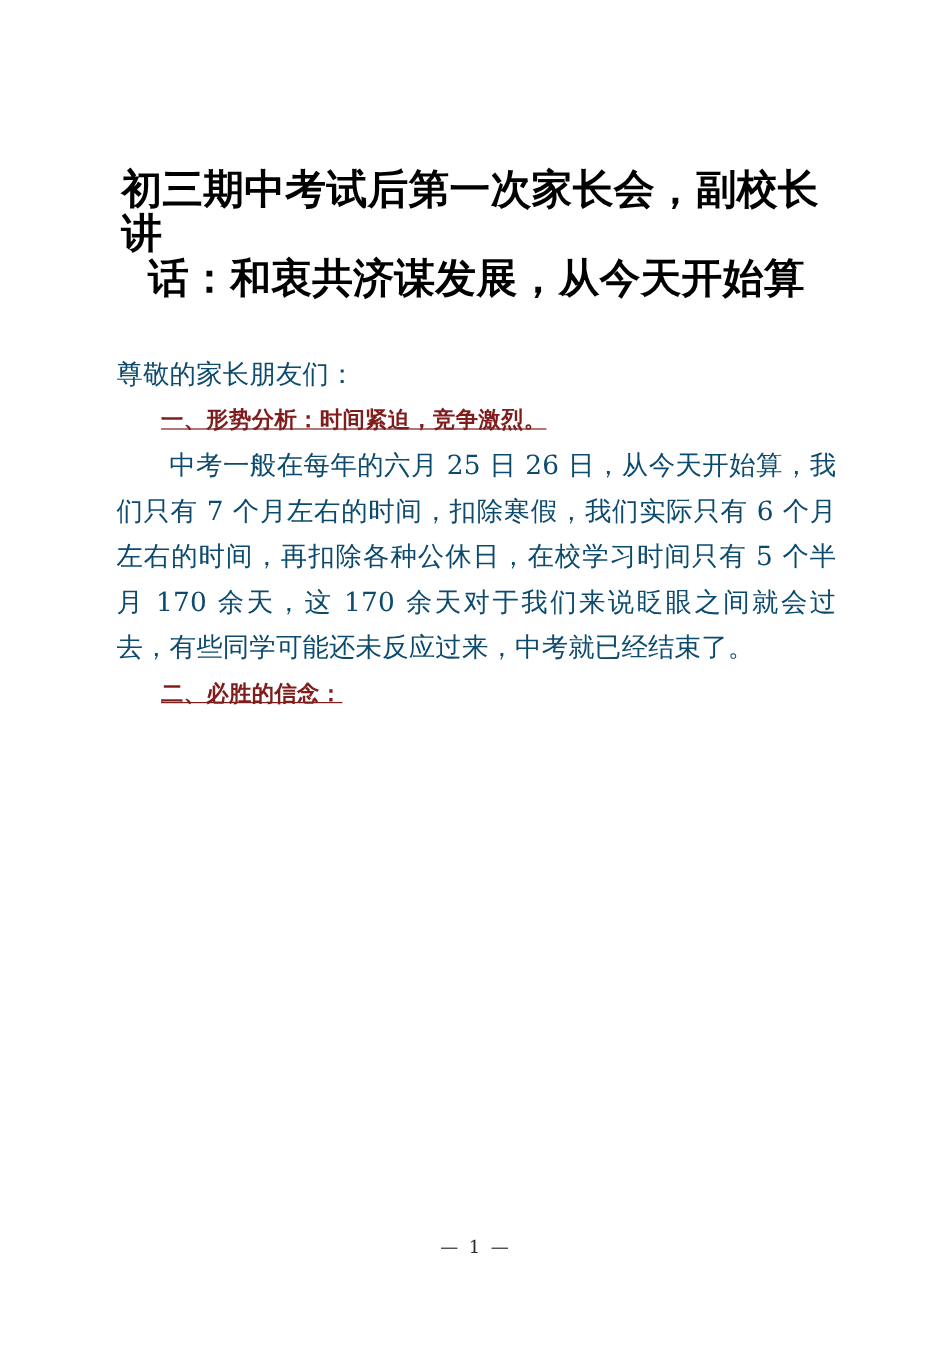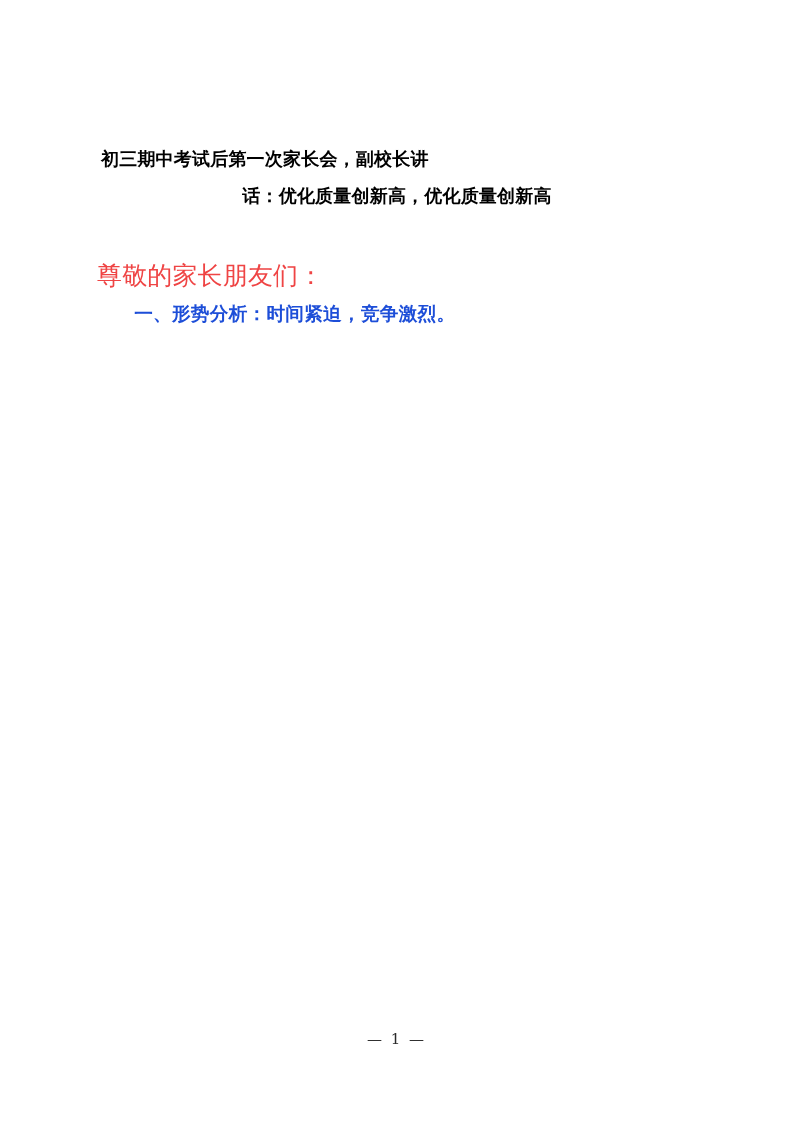--- a/index.html
+++ b/index.html
@@ -28,54 +28,55 @@
     position: absolute;
     left: 97px;
     top: 140px;
     width: 600px;
   }
 
   
   .doc-title {
     font-family: "DejaVu Sans", "Liberation Sans", sans-serif;
     font-weight: 700;
-    font-size: 18px;
+    font-size: 34px;
     line-height: 37px;
     text-align: center;
     letter-spacing: 0.2px;
     color: #000000;
     margin: 0 0 0 0;
     padding: 0 4px;
   }
   .doc-title .t-line1 { display: block; text-align: left; }
   .doc-title .t-line2 { display: block; text-align: center; }
 
   
   .body-block {
     margin-top: 43px;
   }
   p.para {
     margin: 0;
-    font-size: 25px;
+    font-size: 22px;
     line-height: 38px;
     text-align: justify;
     text-justify: inter-ideograph;
     text-align-last: left;
     letter-spacing: 0.15px;
-    color: #ef4444;
+    color: #0c4a6e;
   }
   p.indent   { text-indent: 2em; }
   p.noindent { text-indent: 0; }
   p.heading {
     text-indent: 2em;
     font-family: "DejaVu Sans", "Liberation Sans", sans-serif;
     font-weight: 700;
     font-size: 18.6px;
-    color: #1d4ed8;
+    color: #7f1d1d;
     letter-spacing: 0.3px;
+    text-decoration: underline;
   }
 
   
   .page-footer {
     position: absolute;
     left: 0;
     top: 1030px;
     width: 793px;
     text-align: center;
     font-size: 15px;
@@ -86,25 +87,27 @@
 </style>
 </head>
 <body>
 
 <div class="page">
 
   <div class="doc-body">
 
     <h1 class="doc-title">
       <span class="t-line1">初三期中考试后第一次家长会，副校长讲</span>
-      <span class="t-line2">话：优化质量创新高，优化质量创新高</span>
+      <span class="t-line2">话：和衷共济谋发展，从今天开始算</span>
     </h1>
 
     <div class="body-block">
       <p class="para noindent">尊敬的家长朋友们：</p>
       <p class="para heading">一、形势分析：时间紧迫，竞争激烈。</p>
+      <p class="para indent">中考一般在每年的六月 25 日 26 日，从今天开始算，我们只有 7 个月左右的时间，扣除寒假，我们实际只有 6 个月左右的时间，再扣除各种公休日，在校学习时间只有 5 个半月 170 余天，这 170 余天对于我们来说眨眼之间就会过去，有些同学可能还未反应过来，中考就已经结束了。</p>
+      <p class="para heading">二、必胜的信念：</p>
     </div>
 
   </div>
 
   <div class="page-footer">— 1 —</div>
 
 </div>
 
 </body></html>

